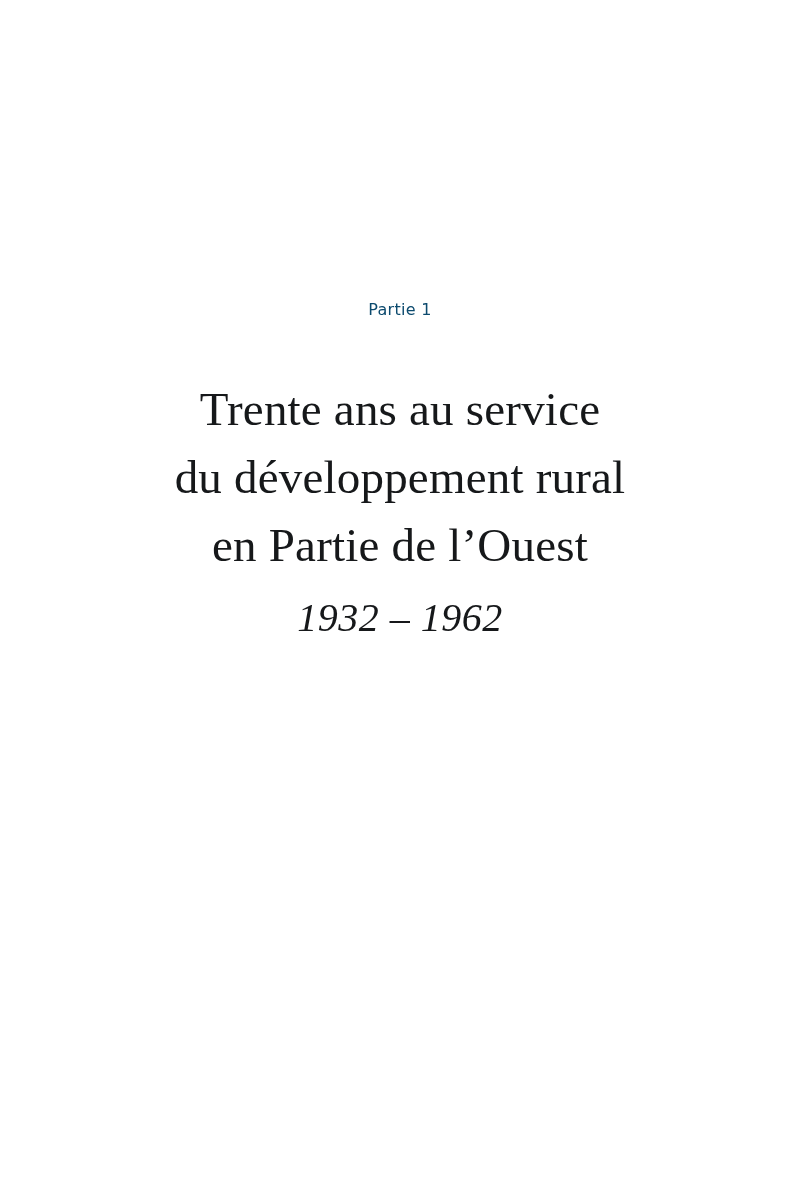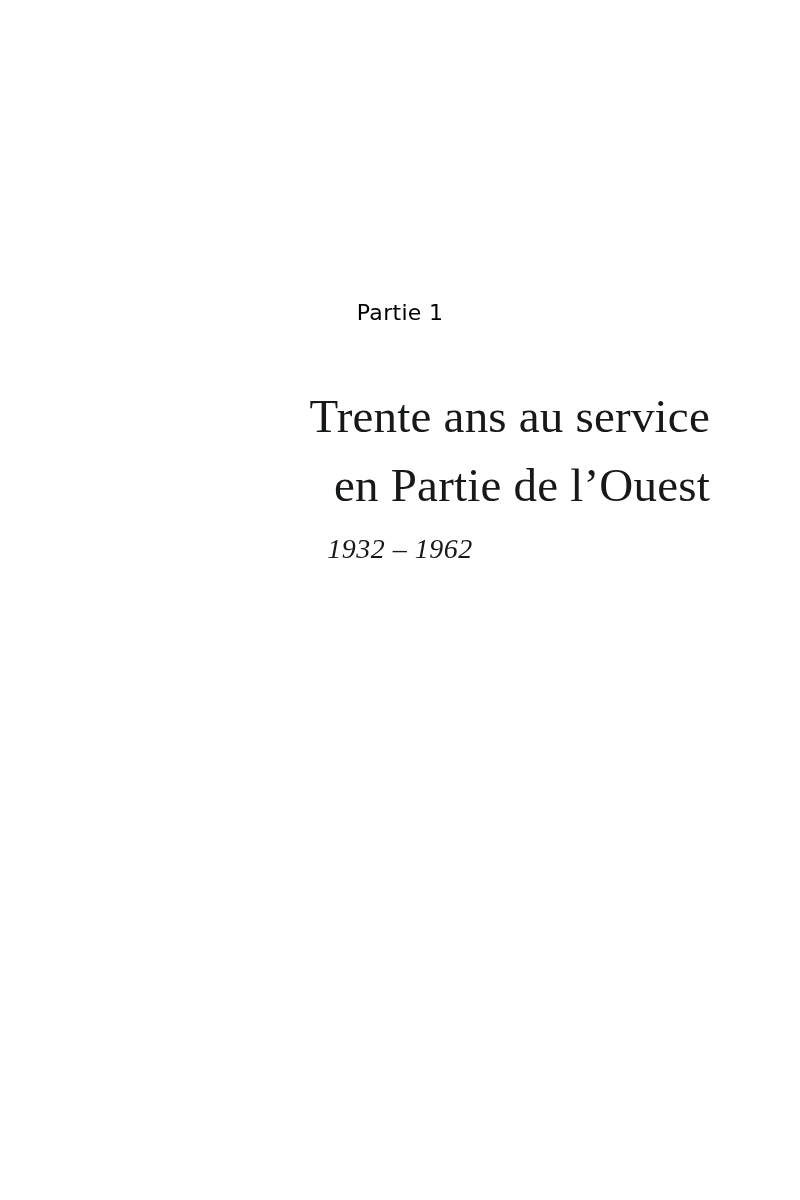--- a/index.html
+++ b/index.html
@@ -25,66 +25,66 @@
   .part-block {
     position: absolute;
     top: 300px;
     left: 0;
     width: 800px;
     text-align: center;
   }
 
   .part-label {
     font-family: "DejaVu Sans", sans-serif;
-    font-size: 22px;
+    font-size: 16px;
     letter-spacing: 0.3px;
-    color: #000000;
+    color: #0c4a6e;
     line-height: 1.2;
     margin: 0 0 56px 0;
     font-weight: 400;
   }
 
   .part-title {
     font-family: "Liberation Serif", serif;
     font-size: 47px;
     font-weight: 400;
     color: #16181a;
     line-height: 1.45;
     margin: 0;
     letter-spacing: 0.2px;
     padding: 0 90px;
-    text-align: right;
   }
 
   .part-title .line {
     display: block;
     white-space: nowrap;
   }
 
   .part-dates {
     font-family: "Liberation Serif", serif;
     font-style: italic;
-    font-size: 28px;
+    font-size: 40px;
     color: #16181a;
     line-height: 1.3;
     margin: 12px 0 0 0;
     letter-spacing: 0.5px;
   }
 </style>
 </head>
 <body>
 
 <div class="page">
 
   <div class="part-block">
 
     <div class="part-label">Partie 1</div>
 
     <h1 class="part-title">
       <span class="line">Trente ans au service</span>
+      <span class="line">du développement rural</span>
       <span class="line">en Partie de l’Ouest</span>
     </h1>
 
     <div class="part-dates">1932 – 1962</div>
 
   </div>
 
 </div>
 
 </body></html>

